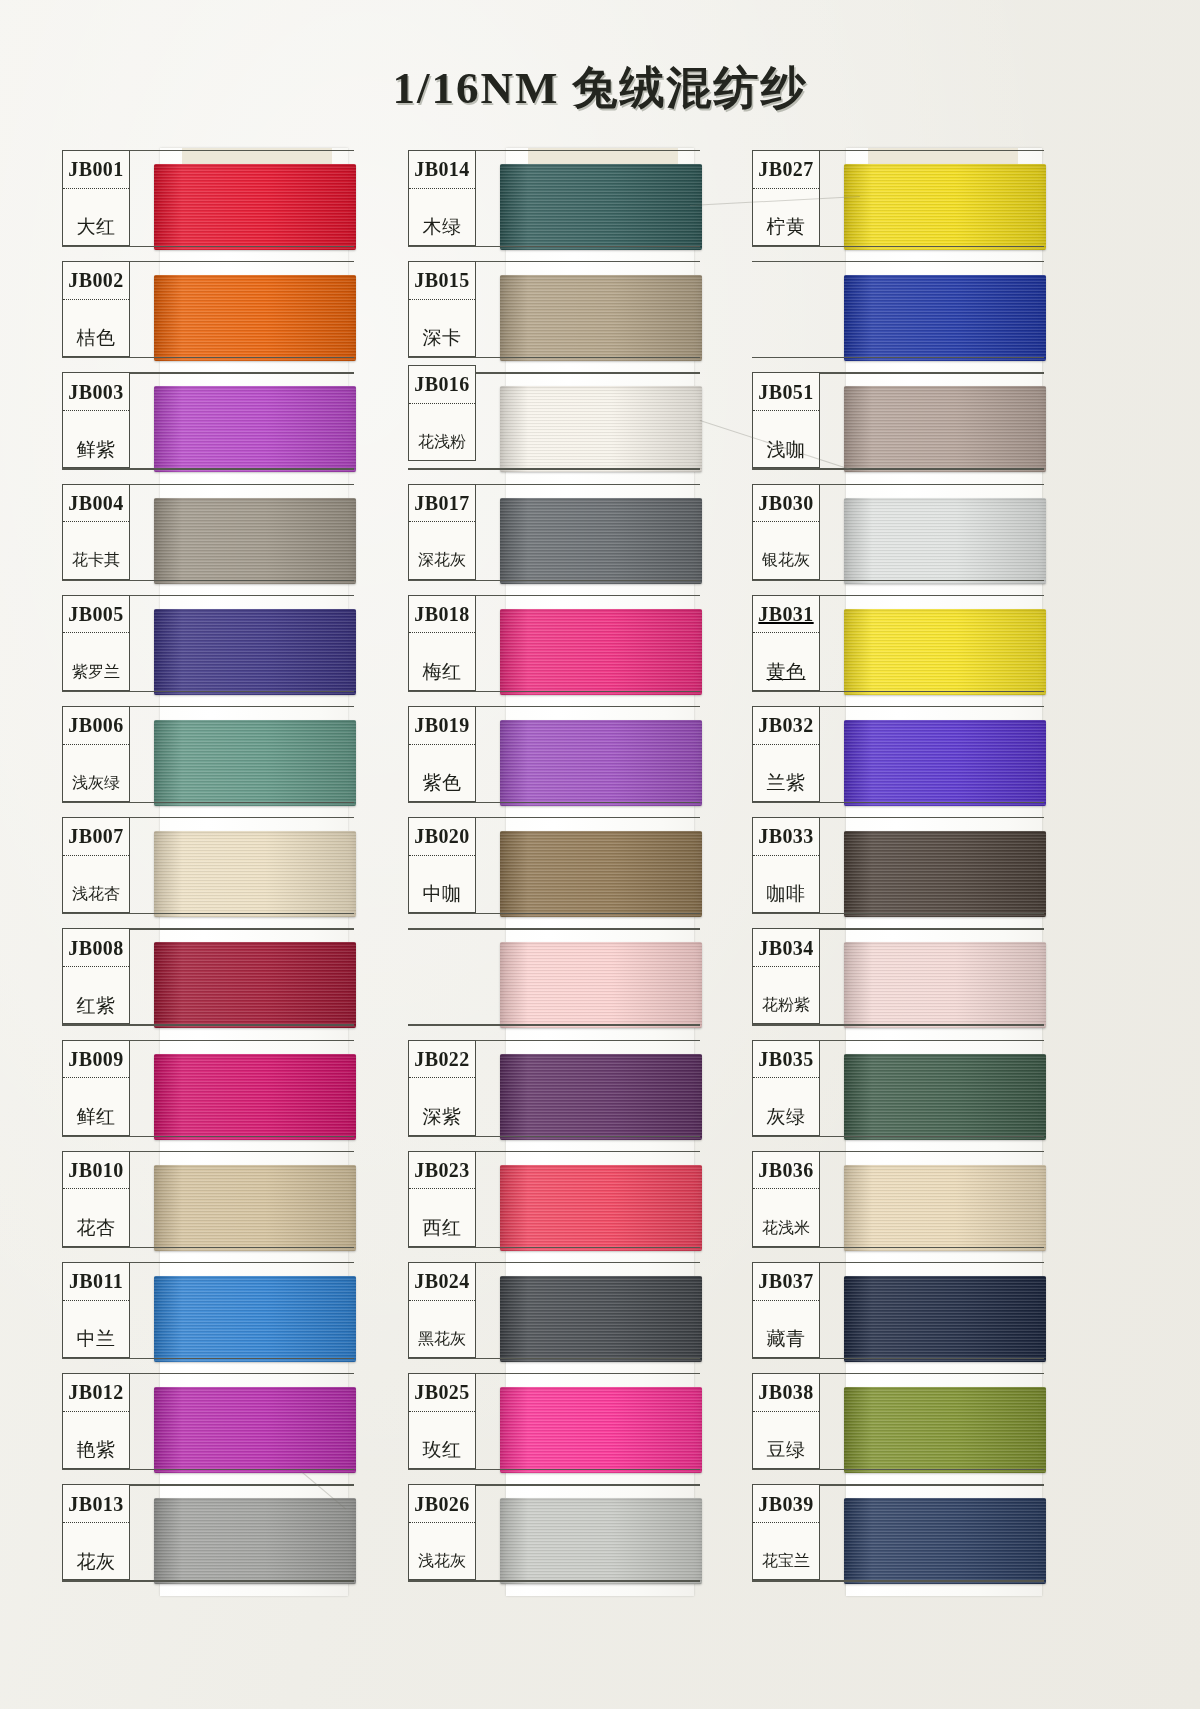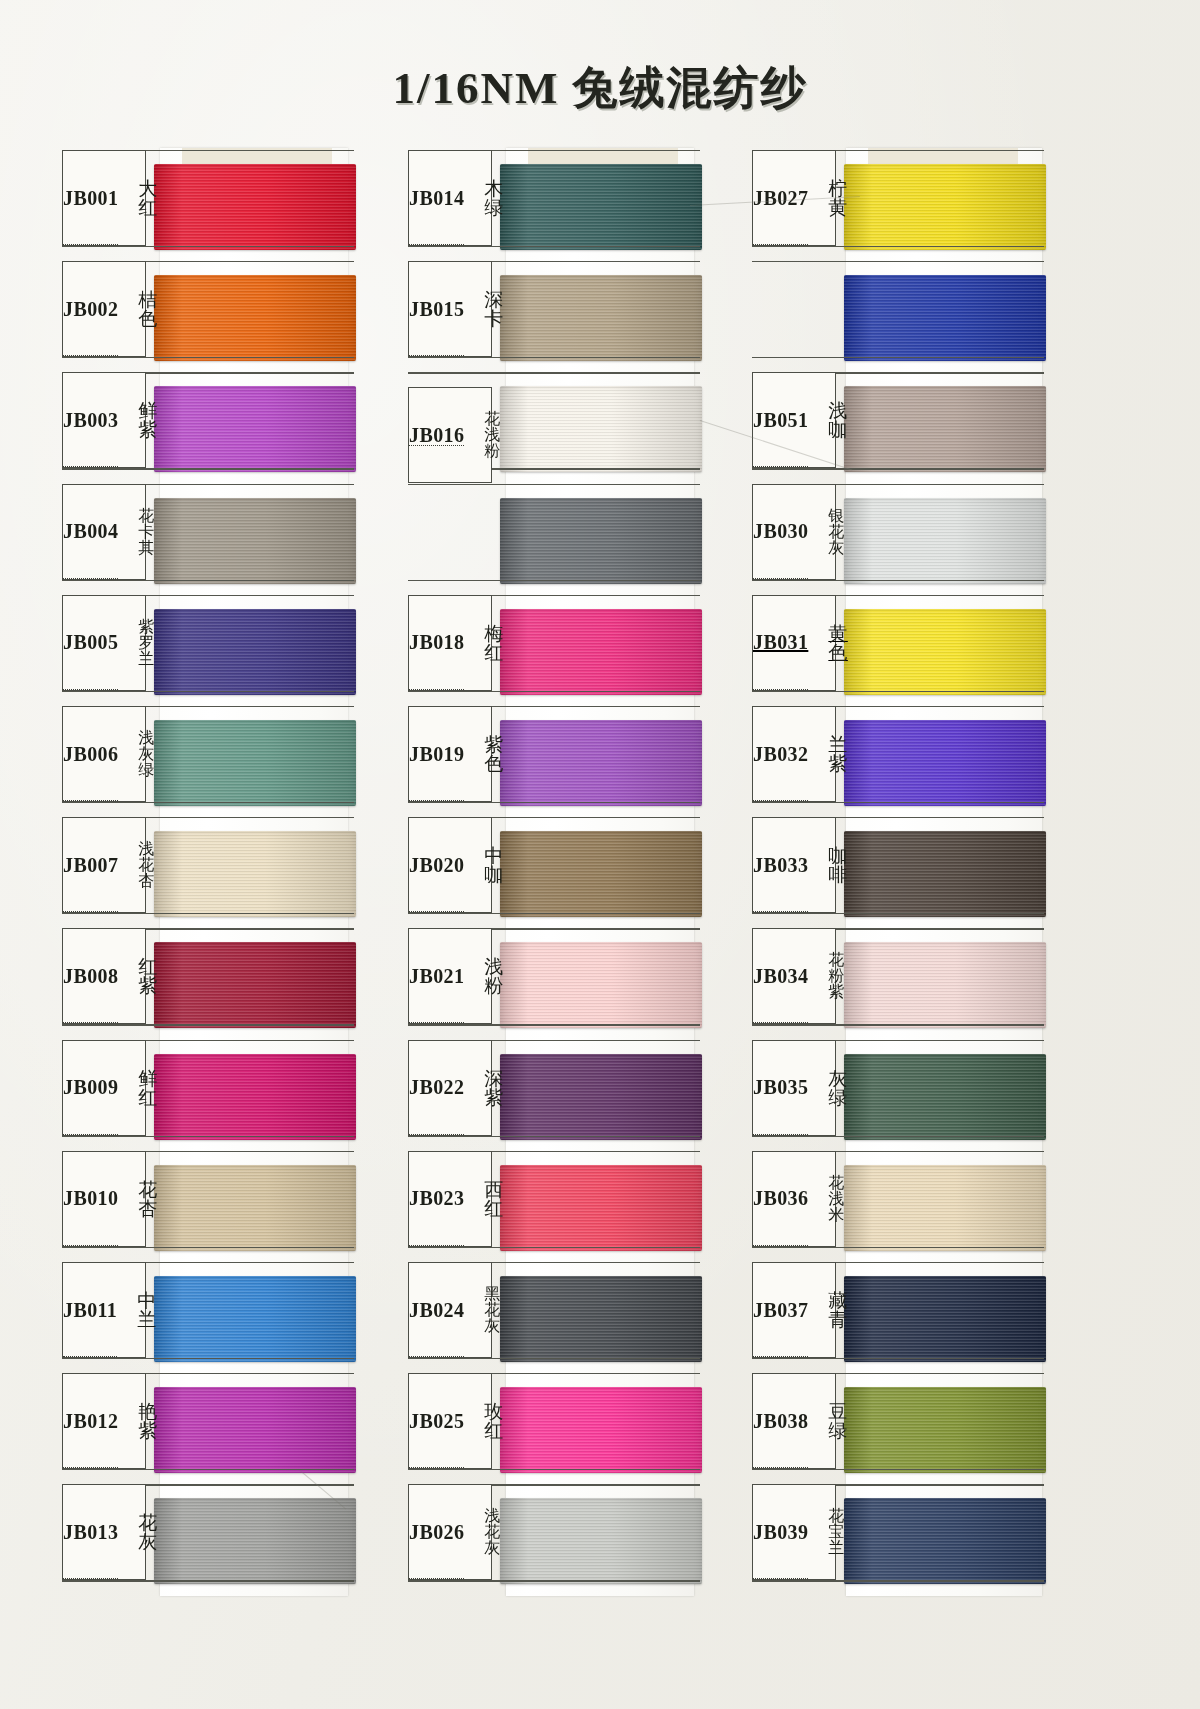--- a/index.html
+++ b/index.html
@@ -115,28 +115,28 @@
       rgba(255,255,255,0.05) 55%,
       rgba(0,0,0,0.12) 100%);
     pointer-events: none;
     z-index: 2;
   }
 
   
   .label-box {
     position: absolute;
     left: 0;
-    width: 84px;
+    width: 68px;
     height: 96px;
     background: #fbfaf6;
     border: 1.6px solid #4c4e47;
     box-sizing: border-box;
     z-index: 5;
     display: flex;
-    flex-direction: row;
+    flex-direction: column;
     gap: 20px;
   }
   .label-box .code,
   .label-box .cname {
     flex: 1 1 50%;
     display: flex;
     align-items: center;
     justify-content: center;
     line-height: 1;
     color: #1d1f19;
@@ -293,27 +293,31 @@
         <div class="rule" style="top: 8px;"></div>
         <div class="rule" style="top: 104px;"></div>
         <div class="skein" style="top: 133.2px; height: 86px; background: rgb(176, 160, 132);"></div>
         <div class="label-box" style="top: 119.2px;">
           <div class="code">JB015</div>
           <div class="cname">深卡</div>
         </div>
         <div class="rule" style="top: 119.2px;"></div>
         <div class="rule" style="top: 215.2px;"></div>
         <div class="skein" style="top: 244.4px; height: 86px; background: rgb(247, 243, 234);"></div>
-        <div class="label-box" style="top: 245px; align-items: center;">
+        <div class="label-box" style="top: 223px;">
           <div class="code">JB016</div>
           <div class="cname small">花浅粉</div>
         </div>
         <div class="rule" style="top: 230.4px;"></div>
         <div class="rule" style="top: 326.4px;"></div>
         <div class="skein" style="top: 355.6px; height: 86px; background: rgb(99, 104, 108);"></div>
+        <div class="label-box" style="top: 341.6px;">
+          <div class="code">JB017</div>
+          <div class="cname small">深花灰</div>
+        </div>
         <div class="rule" style="top: 341.6px;"></div>
         <div class="rule" style="top: 437.6px;"></div>
         <div class="skein" style="top: 466.8px; height: 86px; background: rgb(238, 42, 126);"></div>
         <div class="label-box" style="top: 452.8px;">
           <div class="code">JB018</div>
           <div class="cname">梅红</div>
         </div>
         <div class="rule" style="top: 452.8px;"></div>
         <div class="rule" style="top: 548.8px;"></div>
         <div class="skein" style="top: 578px; height: 86px; background: rgb(156, 79, 192);"></div>
@@ -324,24 +328,20 @@
         <div class="rule" style="top: 564px;"></div>
         <div class="rule" style="top: 660px;"></div>
         <div class="skein" style="top: 689.2px; height: 86px; background: rgb(142, 117, 80);"></div>
         <div class="label-box" style="top: 675.2px;">
           <div class="code">JB020</div>
           <div class="cname">中咖</div>
         </div>
         <div class="rule" style="top: 675.2px;"></div>
         <div class="rule" style="top: 771.2px;"></div>
         <div class="skein" style="top: 800.4px; height: 86px; background: rgb(251, 209, 207);"></div>
-        <div class="label-box" style="top: 786.4px;">
-          <div class="code">JB021</div>
-          <div class="cname">浅粉</div>
-        </div>
         <div class="rule" style="top: 786.4px;"></div>
         <div class="rule" style="top: 882.4px;"></div>
         <div class="skein" style="top: 911.6px; height: 86px; background: rgb(93, 47, 98);"></div>
         <div class="label-box" style="top: 897.6px;">
           <div class="code">JB022</div>
           <div class="cname">深紫</div>
         </div>
         <div class="rule" style="top: 897.6px;"></div>
         <div class="rule" style="top: 993.6px;"></div>
         <div class="skein" style="top: 1022.8px; height: 86px; background: rgb(240, 65, 92);"></div>

